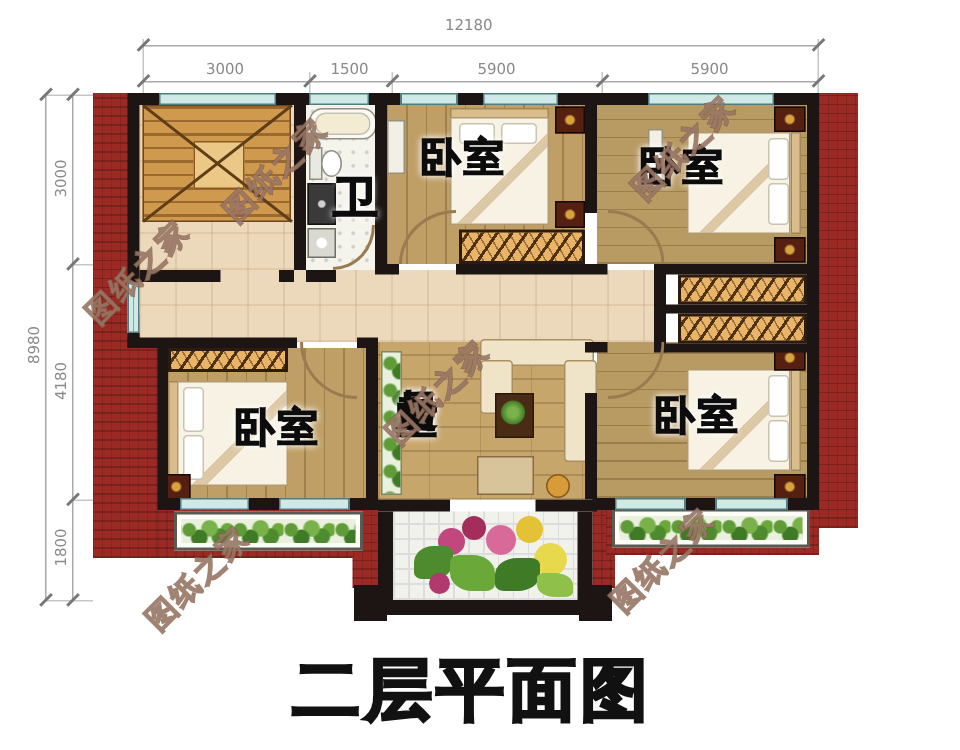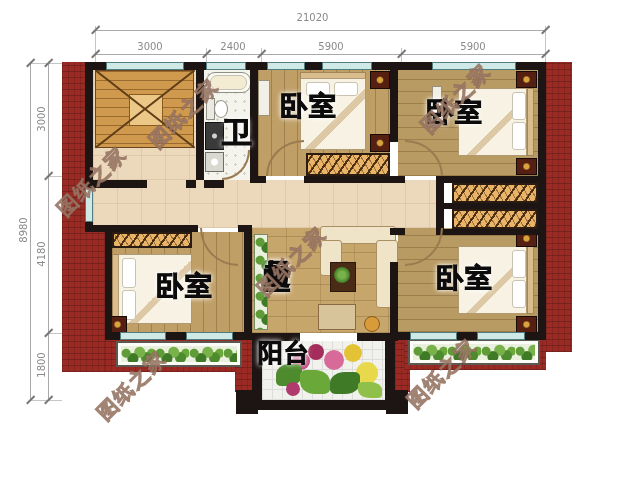--- a/index.html
+++ b/index.html
@@ -214,60 +214,60 @@
   <div class="abs door" style="left:405px;top:140px;width:38px;height:36px;border-right-width:2px;border-top-width:2px;border-top-right-radius:100%;"></div>
   <div class="abs door" style="left:200px;top:228px;width:38px;height:38px;border-left-width:2px;border-bottom-width:2px;border-bottom-left-radius:100%;"></div>
   <div class="abs door" style="left:405px;top:228px;width:38px;height:38px;border-right-width:2px;border-bottom-width:2px;border-bottom-right-radius:100%;"></div>
 
   <div class="abs label" style="left:222px;top:118px;font-size:30px;">卫</div>
   <div class="abs label" style="left:280px;top:92px;font-size:27px;letter-spacing:2px;">卧室</div>
   <div class="abs label" style="left:426px;top:98px;font-size:27px;letter-spacing:2px;">卧室</div>
   <div class="abs label" style="left:156px;top:272px;font-size:27px;letter-spacing:2px;">卧室</div>
   <div class="abs label" style="left:436px;top:264px;font-size:27px;letter-spacing:2px;">卧室</div>
   <div class="abs label vert" style="left:264px;top:238px;font-size:27px;height:96px;">起居室</div>
-  <div class="abs label" style="left:258px;top:340px;font-size:25px;letter-spacing:1px;">阳台</div>
 
   <div class="abs wm" style="left:48px;top:168px;">图纸之家</div>
   <div class="abs wm" style="left:140px;top:100px;">图纸之家</div>
   <div class="abs wm" style="left:412px;top:85px;">图纸之家</div>
   <div class="abs wm" style="left:248px;top:248px;">图纸之家</div>
   <div class="abs wm" style="left:88px;top:372px;">图纸之家</div>
   <div class="abs wm" style="left:398px;top:360px;">图纸之家</div>
 
-  <div class="abs dimt" style="left:275px;top:13px;width:75px;">21020</div>
+  <div class="abs dimt" style="left:275px;top:13px;width:75px;">12180</div>
   <div class="abs dline" style="left:95px;top:30px;width:450px;height:1px;"></div>
   <div class="abs eline" style="left:95px;top:26px;width:1px;height:36px;"></div>
   <div class="abs eline" style="left:545px;top:26px;width:1px;height:36px;"></div>
   <div class="abs tk" style="left:90px;top:29px;"></div>
   <div class="abs tk" style="left:540px;top:29px;"></div>
   <div class="abs dline" style="left:95px;top:54px;width:450px;height:1px;"></div>
   <div class="abs eline" style="left:206px;top:48px;width:1px;height:14px;"></div>
   <div class="abs eline" style="left:261px;top:48px;width:1px;height:14px;"></div>
   <div class="abs eline" style="left:401px;top:48px;width:1px;height:14px;"></div>
   <div class="abs tk" style="left:90px;top:53px;"></div>
   <div class="abs tk" style="left:201px;top:53px;"></div>
   <div class="abs tk" style="left:256px;top:53px;"></div>
   <div class="abs tk" style="left:396px;top:53px;"></div>
   <div class="abs tk" style="left:540px;top:53px;"></div>
   <div class="abs dimt" style="left:128px;top:42px;width:44px;">3000</div>
-  <div class="abs dimt" style="left:211px;top:42px;width:44px;">2400</div>
+  <div class="abs dimt" style="left:211px;top:42px;width:44px;">1500</div>
   <div class="abs dimt" style="left:309px;top:42px;width:44px;">5900</div>
   <div class="abs dimt" style="left:451px;top:42px;width:44px;">5900</div>
 
   <div class="abs dline" style="left:30px;top:63px;width:1px;height:337px;"></div>
   <div class="abs dline" style="left:48px;top:63px;width:1px;height:337px;"></div>
   <div class="abs eline" style="left:30px;top:63px;width:32px;height:1px;"></div>
   <div class="abs eline" style="left:30px;top:400px;width:32px;height:1px;"></div>
   <div class="abs eline" style="left:48px;top:176px;width:14px;height:1px;"></div>
   <div class="abs eline" style="left:48px;top:333px;width:14px;height:1px;"></div>
   <div class="abs tk" style="left:25px;top:62px;"></div>
   <div class="abs tk" style="left:25px;top:399px;"></div>
   <div class="abs tk" style="left:43px;top:62px;"></div>
   <div class="abs tk" style="left:43px;top:175px;"></div>
   <div class="abs tk" style="left:43px;top:332px;"></div>
   <div class="abs tk" style="left:43px;top:399px;"></div>
   <div class="abs dimt rot" style="left:2px;top:225px;width:44px;">8980</div>
   <div class="abs dimt rot" style="left:20px;top:114px;width:44px;">3000</div>
   <div class="abs dimt rot" style="left:20px;top:249px;width:44px;">4180</div>
   <div class="abs dimt rot" style="left:20px;top:360px;width:44px;">1800</div>
 
+  <div class="abs title" style="left:150px;top:430px;width:330px;">二层平面图</div>
 
 </div>
 
 </body></html>

